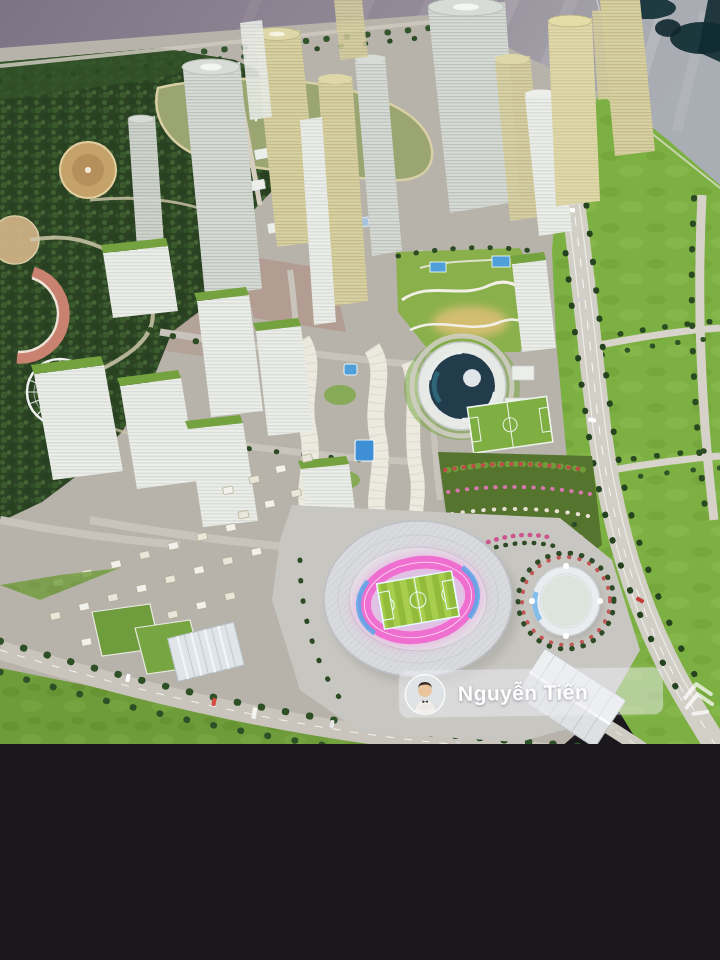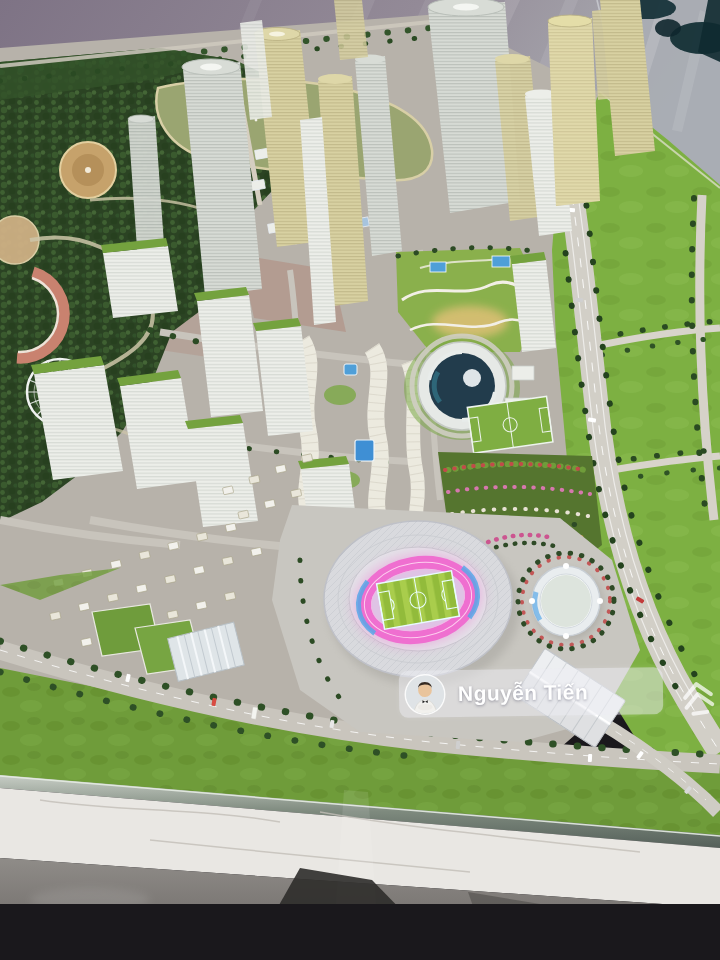--- a/index.html
+++ b/index.html
@@ -1,16 +1,16 @@
 <!DOCTYPE html>
 <html><head>
 <meta charset="utf-8">
 <style>
   html,body{margin:0;padding:0;background:#1a181c;}
-  #photo{position:relative;width:720px;height:904px;overflow:hidden;
+  #photo{position:relative;width:720px;height:744px;overflow:hidden;
          font-family:"Liberation Sans", sans-serif;}
   #scene{position:absolute;left:0;top:0;}
   .watermark-strip{position:absolute;left:399px;top:669px;width:264px;height:47px;
       background:rgba(238,238,244,0.50);border-radius:9px;display:flex;align-items:center;
       transform:rotate(-0.8deg);box-shadow:0 0 6px rgba(255,255,255,0.12);}
   .avatar{width:38px;height:38px;border-radius:50%;overflow:hidden;margin-left:7px;
       background:#dfe3e6;flex:0 0 auto;box-shadow:0 0 0 1.5px rgba(255,255,255,.85);}
   .wm-name{margin-left:14px;font-size:21px;font-weight:600;letter-spacing:.4px;
       color:#ffffff;text-shadow:0 1px 3px rgba(90,90,110,.55);white-space:nowrap;}
   .wm-logo{position:absolute;left:681px;top:676px;width:34px;height:40px;

